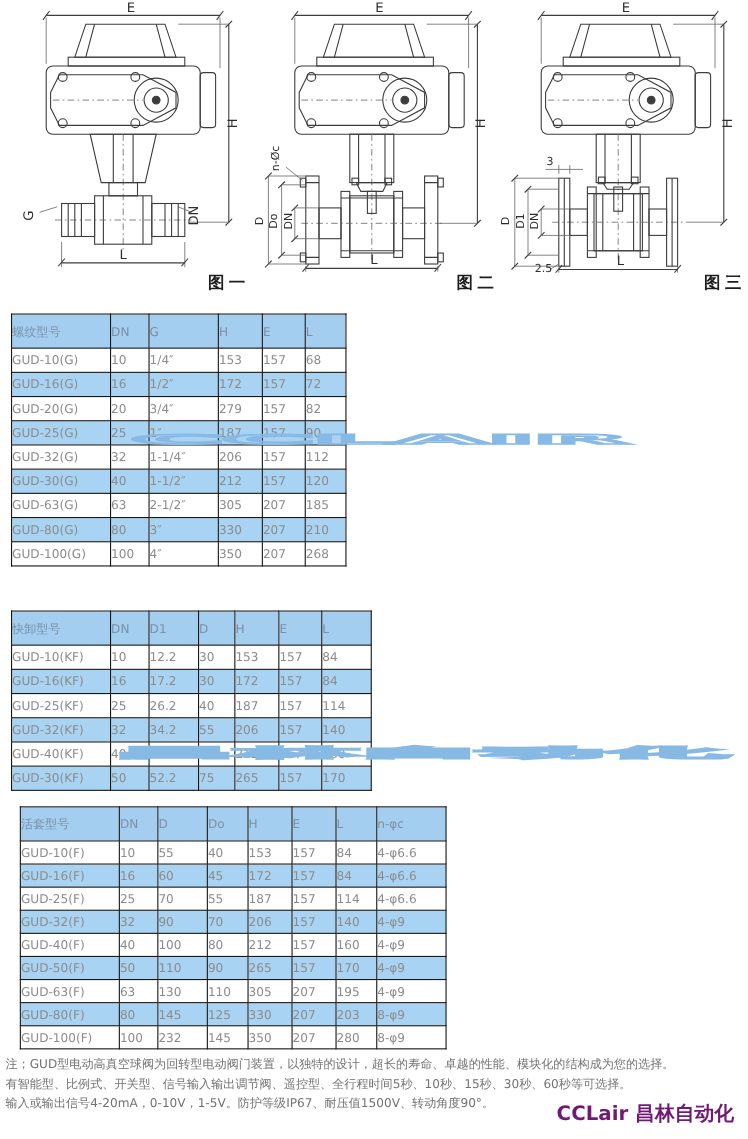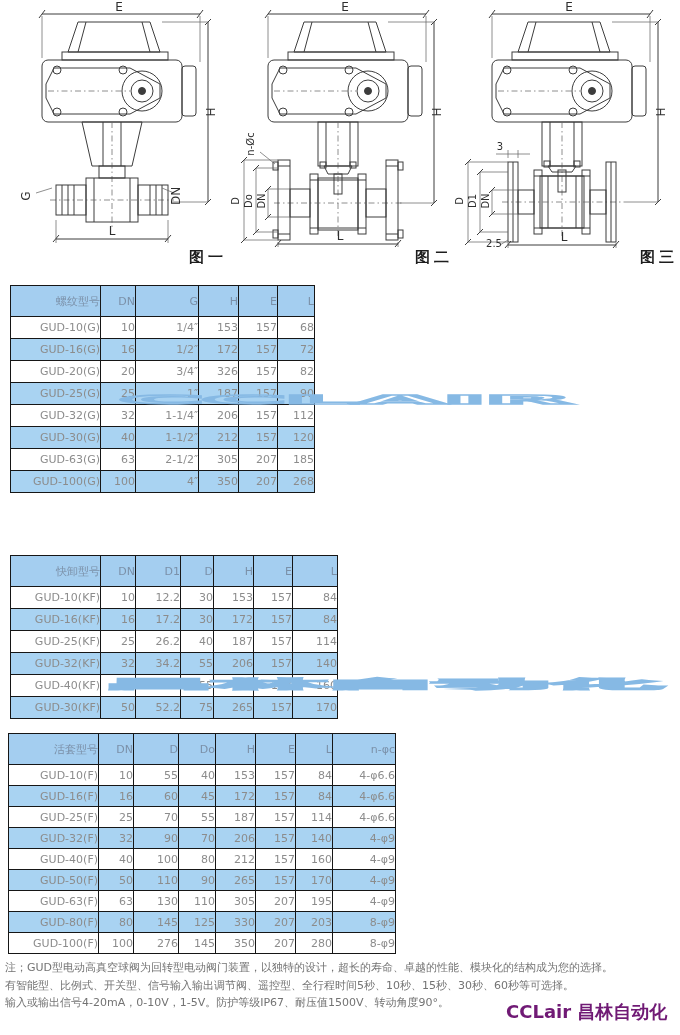--- a/index.html
+++ b/index.html
@@ -16,29 +16,29 @@
            font-size:15px;color:#1d1d1d;letter-spacing:4px;font-weight:bold;}
   svg text{font-family:"DejaVu Sans",sans-serif;font-size:12px;fill:#2e2e2e;}
   .ln line,.ln rect,.ln polygon,.ln circle{stroke:#3d3d3d;stroke-width:1;fill:none;}
   .ln .thin{stroke:#6a6a6a;stroke-width:0.75;}
   .ln .dash{stroke-dasharray:6 3 1.5 3;}
   .ln .fill{fill:#3d3d3d;}
   .sm{font-size:10px;}
 
   
   table.spec{position:absolute;border-collapse:collapse;table-layout:fixed;
-             font-size:11px;color:#8c8c8c;text-align:right;background:#fff;}
+             font-size:11px;color:#8c8c8c;text-align:left;background:#fff;}
   .spec th,.spec td{border:1px solid #161616;padding:0;font-weight:normal;
                     overflow:hidden;white-space:nowrap;}
   .spec thead th{height:30px;background:#a4cef0;color:#7b90a8;}
   .spec tbody td{height:21px;background:#fff;}
   .spec tbody tr:nth-child(even) td{background:#a9d3f2;}
   #t1{left:10px;top:285px;width:304px;}
   #t2{left:10px;top:555px;width:327px;}
-  #t3{left:8px;top:733px;width:387px;}
+  #t3{left:18px;top:733px;width:387px;}
   #t3 tbody td{height:20px;}
 
   
   .wm{position:absolute;pointer-events:none;}
   .wm text{font-weight:bold;fill:none;stroke:#86b9e4;stroke-width:1.4px;}
 
   
   .notes{position:absolute;left:5px;top:959px;width:674px;font-size:11px;
          line-height:17.6px;color:#737373;white-space:nowrap;}
   .logo{position:absolute;left:506px;top:1000px;font-size:18px;font-weight:bold;
@@ -318,21 +318,21 @@
           <td>16</td>
           <td>1/2″</td>
           <td>172</td>
           <td>157</td>
           <td>72</td>
         </tr>
         <tr>
           <td>GUD-20(G)</td>
           <td>20</td>
           <td>3/4″</td>
-          <td>326</td>
+          <td>279</td>
           <td>157</td>
           <td>82</td>
         </tr>
         <tr>
           <td>GUD-25(G)</td>
           <td>25</td>
           <td>1″</td>
           <td>187</td>
           <td>157</td>
           <td>90</td>
@@ -353,20 +353,28 @@
           <td>157</td>
           <td>120</td>
         </tr>
         <tr>
           <td>GUD-63(G)</td>
           <td>63</td>
           <td>2-1/2″</td>
           <td>305</td>
           <td>207</td>
           <td>185</td>
+        </tr>
+        <tr>
+          <td>GUD-80(G)</td>
+          <td>80</td>
+          <td>3″</td>
+          <td>330</td>
+          <td>207</td>
+          <td>210</td>
         </tr>
         <tr>
           <td>GUD-100(G)</td>
           <td>100</td>
           <td>4″</td>
           <td>350</td>
           <td>207</td>
           <td>268</td>
         </tr>
       </tbody>
@@ -551,21 +559,21 @@
           <td>145</td>
           <td>125</td>
           <td>330</td>
           <td>207</td>
           <td>203</td>
           <td>8-φ9</td>
         </tr>
         <tr>
           <td>GUD-100(F)</td>
           <td>100</td>
-          <td>276</td>
+          <td>232</td>
           <td>145</td>
           <td>350</td>
           <td>207</td>
           <td>280</td>
           <td>8-φ9</td>
         </tr>
       </tbody>
     </table>
 
   <svg class="wm" style="left:0;top:292px;" width="680" height="140">

